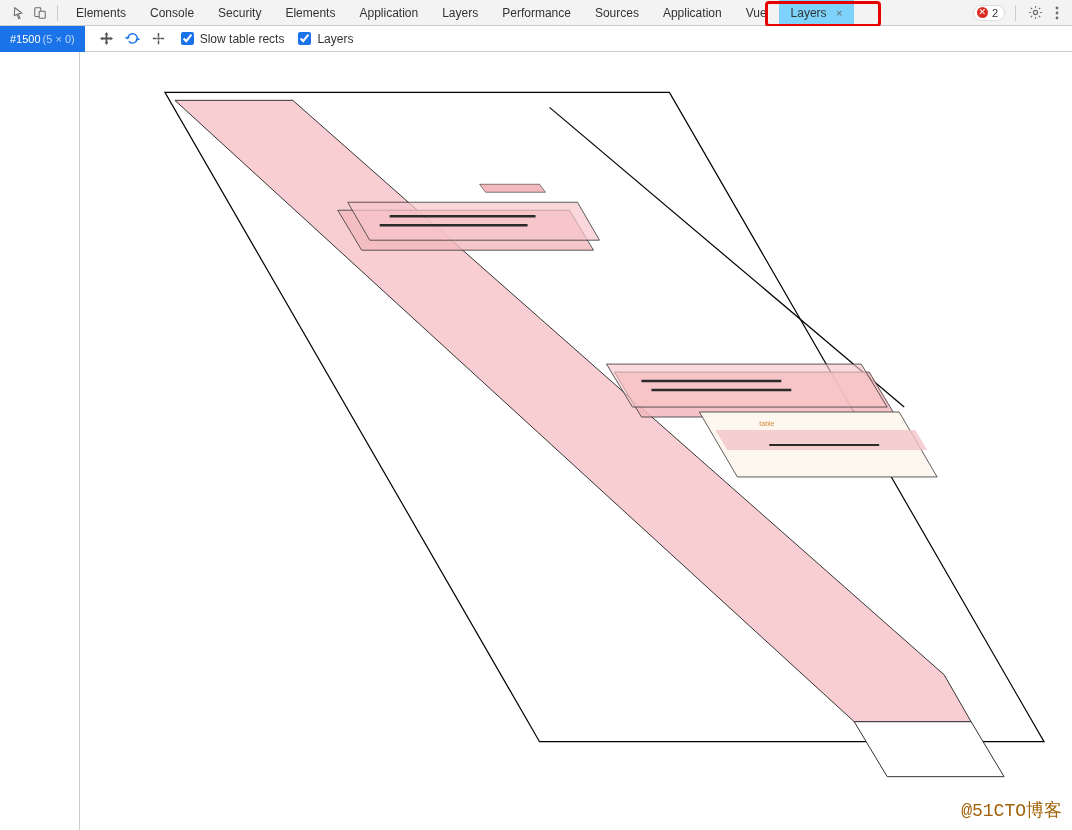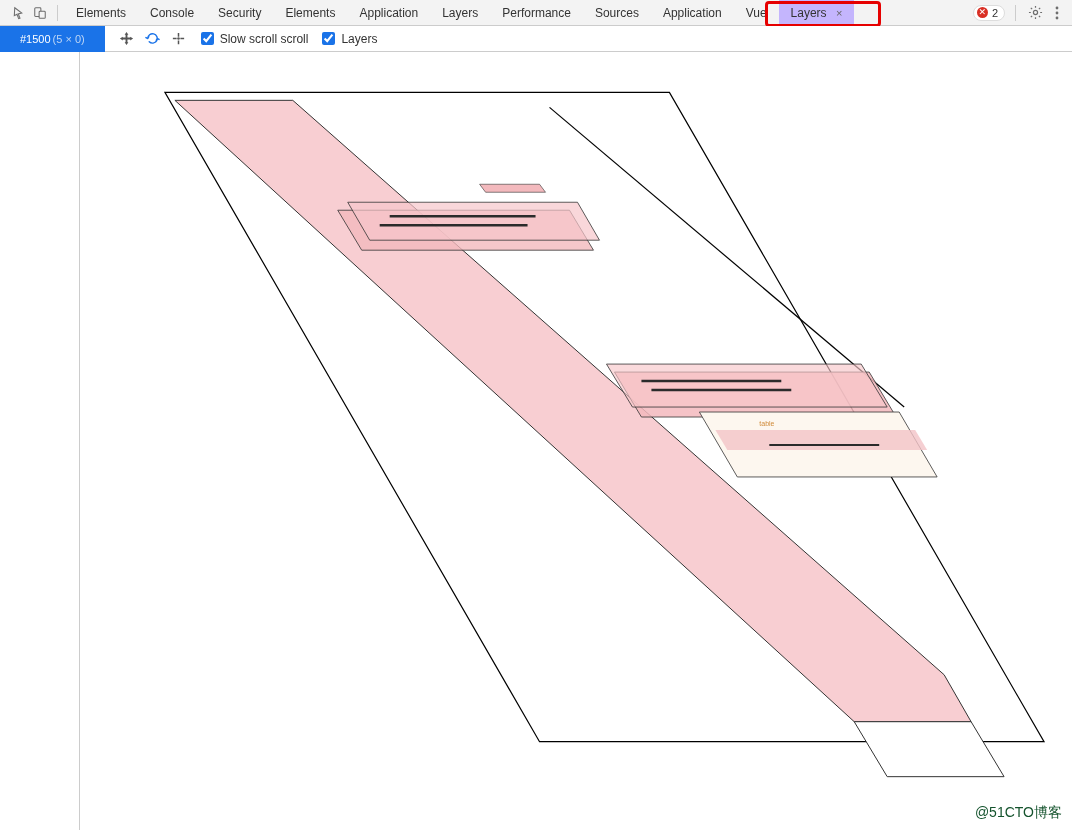--- a/index.html
+++ b/index.html
@@ -39,21 +39,21 @@
     }
     .tab {
       padding: 0 12px;
       height: 26px;
       line-height: 26px;
       color: #333;
       cursor: pointer;
       position: relative;
     }
     .tab.active {
-      background: #c4b5fd;
+      background: #7dd3fc;
       border-bottom: 2px solid #1a73e8;
       color: #333;
     }
     .tab .close {
       margin-left: 6px;
       color: #666;
       font-size: 11px;
     }
 
     .red-highlight {
@@ -100,21 +100,21 @@
       align-items: center;
       height: 26px;
       border-bottom: 1px solid #ccc;
       background: #fff;
       position: relative;
     }
     .node-badge {
       background: #1a73e8;
       color: #fff;
       font-size: 11px;
-      padding: 0 20px;
+      padding: 0 10px;
       height: 26px;
       line-height: 26px;
       display: flex;
       align-items: center;
     }
     .node-badge .dim {
       color: #bcd5f5;
       margin-left: 2px;
     }
     .tool-icons {
@@ -155,23 +155,23 @@
     .layers-svg {
       position: absolute;
       left: 0; top: 0;
       width: 100%; height: 100%;
     }
 
     .watermark {
       position: absolute;
       right: 10px;
       bottom: 8px;
-      color: #14532d;
-      font-size: 14px;
-      font-family: Liberation Sans, sans-serif;
+      color: #a16207;
+      font-size: 18px;
+      font-family: Liberation Mono, monospace;
     }
   </style>
 </head>
 <body>
 
 <div class="tab-bar">
   <div class="icon-btn">
     <svg width="14" height="14" viewBox="0 0 16 16">
         <path d="M2 2 L10 8 L6 9 L8 14 L6.5 14.5 L4.5 9.5 L1.5 11 Z" fill="none" stroke="#6e6e6e" stroke-width="1.2"></path>
       </svg>
@@ -241,21 +241,21 @@
     </div>
     <div class="ti">
       <svg width="15" height="15" viewBox="0 0 16 16">
           <path d="M8 2v4M8 10v4M2 8h4M10 8h4" stroke="#555" stroke-width="1.6"></path>
           <circle cx="8" cy="8" r="1.4" fill="#555"></circle>
         </svg>
     </div>
   </div>
   <label class="chk">
     <input type="checkbox" checked="" style="">
-    <span>Slow scroll scroll</span>
+    <span>Slow table rects</span>
   </label>
   <label class="chk">
     <input type="checkbox" checked="" style="">
     <span>Layers</span>
   </label>
 </div>
 
 <div class="side-strip"></div>
 
 <div class="canvas-wrap">

